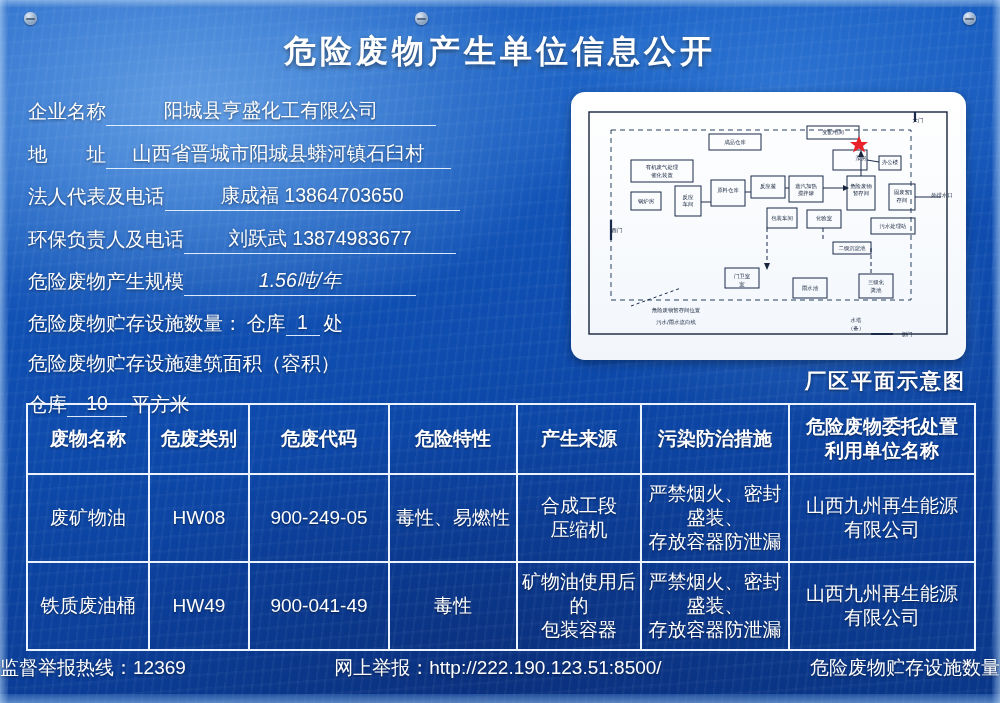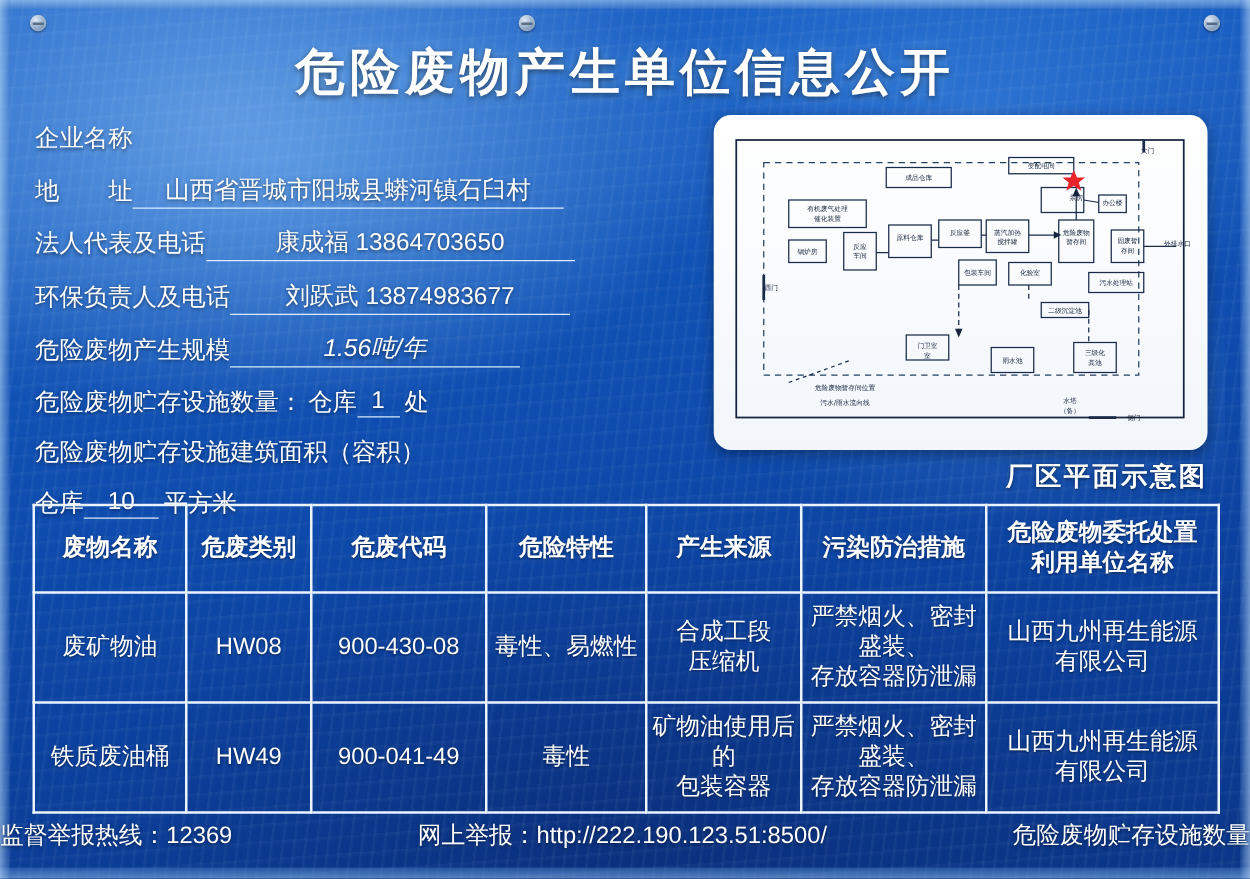--- a/index.html
+++ b/index.html
@@ -88,21 +88,21 @@
   #screw-tr { right: 24px; top: 12px; }
   #screw-tc { left: 415px; top: 12px; }
 
   
   #title {
     position: absolute;
     top: 30px;
     left: 0;
     width: 100%;
     text-align: center;
-    font-size: 40px;
+    font-size: 32px;
     font-weight: bold;
     letter-spacing: 4px;
     color: #ffffff;
     text-shadow: 0 2px 5px rgba(0,0,0,0.55), 0 0 14px rgba(120,190,255,0.6);
   }
 
   
   #info {
     position: absolute;
     left: 28px;
@@ -233,20 +233,21 @@
   <div class="screw" id="screw-tl"></div>
   <div class="screw" id="screw-tc"></div>
   <div class="screw" id="screw-tr"></div>
 
   <div id="title">危险废物产生单位信息公开</div>
 
   <div id="info">
 
     <div class="info-row">
       <span class="info-label">企业名称</span>
+      <span class="info-val w1">阳城县亨盛化工有限公司</span>
     </div>
 
     <div class="info-row">
       <span class="info-label lbl-spread">地　　址</span>
       <span class="info-val w2">山西省晋城市阳城县蟒河镇石臼村</span>
     </div>
 
     <div class="info-row">
       <span class="info-label">法人代表及电话</span>
       <span class="info-val w3">康成福 13864703650</span>
@@ -401,21 +402,21 @@
           <th>产生来源</th>
           <th>污染防治措施</th>
           <th style="white-space: pre-line;">危险废物委托处置
 利用单位名称</th>
         </tr>
       </thead>
       <tbody>
         <tr>
           <td>废矿物油</td>
           <td>HW08</td>
-          <td>900-430-08</td>
+          <td>900-249-05</td>
           <td>毒性、易燃性</td>
           <td style="white-space: pre-line;">合成工段
 压缩机</td>
           <td style="white-space: pre-line;">严禁烟火、密封盛装、
 存放容器防泄漏</td>
           <td style="white-space: pre-line;">山西九州再生能源
 有限公司</td>
         </tr>
         <tr>
           <td>铁质废油桶</td>

